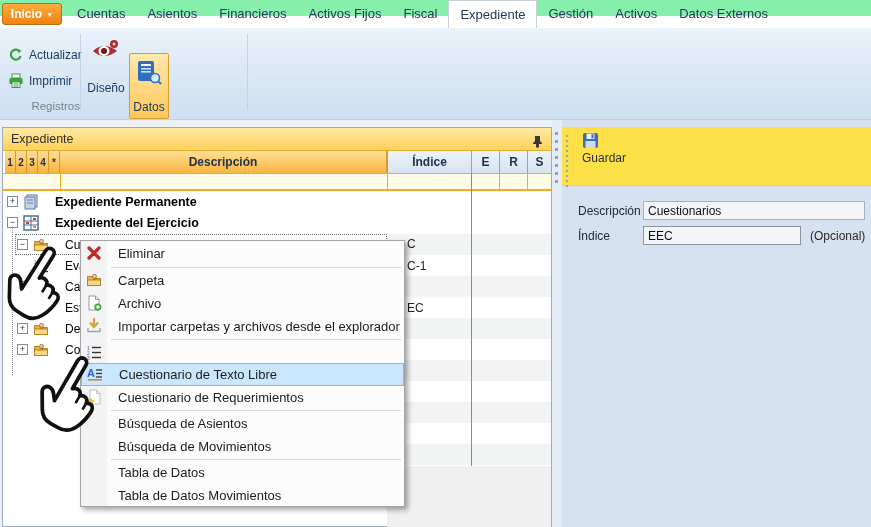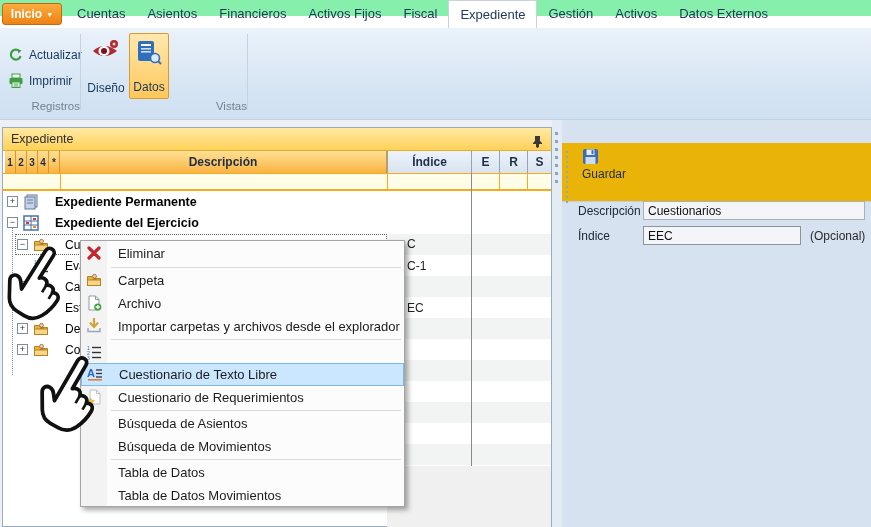--- a/index.html
+++ b/index.html
@@ -14,21 +14,21 @@
   .app-btn .caret { font-size:7px; line-height:7px; }
   .tabs { position:absolute; left:66px; top:0; height:28px; display:flex; }
   .tab { height:28px; line-height:28px; padding:0 11px; font-size:13px; color:#203a58; }
   .tab.selected { background:#fff; border:1px solid #cbd2da; border-bottom:none; border-radius:2px 2px 0 0; font-weight:normal; }
 
   
   .strip { position:absolute; left:0; top:28px; width:871px; height:92px;
     background:linear-gradient(180deg,#eaf2fa,#d5e4f3 70%,#cfe0f1); border-bottom:1px solid #c0d2e4; }
   .rbtn-h { position:absolute; display:flex; align-items:center; gap:5px; font-size:12px; color:#16395e; }
   .rbtn-v { position:absolute; width:44px; height:66px; top:5px; display:flex; flex-direction:column; align-items:center; justify-content:space-between; padding:5px 0 4px 0; font-size:12px; color:#16395e; }
-  .rbtn-v.active { background:linear-gradient(#ffe9ae,#ffc75a); border:1px solid #d89b2e; border-radius:2px; }
+  .rbtn-v.active { background:linear-gradient(#ffe9ae,#ffc75a); border:1px solid #d89b2e; border-radius:2px;margin-top:20px; }
   .vsep { position:absolute; top:6px; width:1px; height:76px; background:#c3d3e3; }
   .grouplbl { position:absolute; top:72px; text-align:right; font-size:11.5px; color:#76828e; }
 
   
   .main { position:absolute; left:0; top:120px; width:871px; height:407px; background:#edf1f5; }
 
   
   .panel { position:absolute; left:2px; top:7px; width:550px; height:400px; background:#fff; border:1px solid #9aabbd; }
   .ptitle { position:absolute; left:0; top:0; width:548px; height:23px;
     background:linear-gradient(#ffe9a4,#ffd257); border-bottom:1px solid #e0ac35;
@@ -55,21 +55,21 @@
   .focusbox { position:absolute; left:12px; top:106px; width:372px; height:21px; border:1px dotted #666; }
   .treedots { position:absolute; left:9px; top:95px; height:152px; width:1px; border-left:1px dotted #8a8a8a; }
 
   
   .splitter { position:absolute; left:552px; top:0; width:10px; height:407px; background:#e3ebf4; }
   .sdots { position:absolute; left:3px; top:12px; display:flex; flex-direction:column; gap:5px; }
   .sdots i { width:3px; height:3px; background:#8fa3bc; }
 
   
   .rpanel { position:absolute; left:562px; top:0; width:309px; height:407px; background:#d6e2ef; }
-  .rtoolbar { position:absolute; left:0; top:23px; width:309px; height:59px; background:#eab308; border-bottom:1px solid #c0cfdf; }
+  .rtoolbar { position:absolute; left:0; top:7px; width:309px; height:59px; background:#fde047; border-bottom:1px solid #c0cfdf; }
   .dragdots { position:absolute; left:4px; top:8px; display:flex; flex-direction:column; gap:3px; }
   .dragdots i { width:2px; height:2px; background:#93a6bd; }
   .savebtn { position:absolute; left:20px; top:5px; display:flex; flex-direction:column; gap:3px; font-size:12px; color:#1e2c3c; }
   .frm-lbl { position:absolute; left:16px; font-size:12px; color:#202a36; }
   .frm-inp { position:absolute; left:81px; height:19px; background:#f3f5f8; border:1px solid #abb0b8;
     font-family:"Liberation Sans",sans-serif; font-size:12px; padding:0 4px; color:#111; }
   .hint { position:absolute; left:248px; font-size:12px; color:#2a2a2a; }
 
   
   .menu { position:absolute; left:80px; top:240px; width:325px; height:267px; background:#fcfcfc;
@@ -149,21 +149,20 @@
           <rect x="5" y="12" width="10" height="1.6" fill="#cfe0f4"></rect>
           <circle cx="19" cy="19" r="4.5" fill="#d8eafc" stroke="#2f6fbe" stroke-width="1.6"></circle>
           <line x1="22.4" y1="22.4" x2="25" y2="25" stroke="#2f6fbe" stroke-width="2"></line>
         </svg>
     </span>
     <span>Datos</span>
   </div>
   <div class="vsep" style="left:247px;"></div>
 
   <div class="grouplbl" style="left:0; width:80px;">Registros</div>
-  <div class="grouplbl" style="left:81px; width:166px;">Vistas</div>
 </div>
 
 <div class="main">
 
   <div class="panel">
     <div class="ptitle">
       <span>Expediente</span>
       <span class="pin">
         <svg width="11" height="13" viewBox="0 0 11 13">
             <path d="M3 1 h5 v5 l2 2 v1 H7 v3 l-1.5 1 L4 12 V9 H1 V8 l2-2 Z" fill="#3a3a3a"></path>

